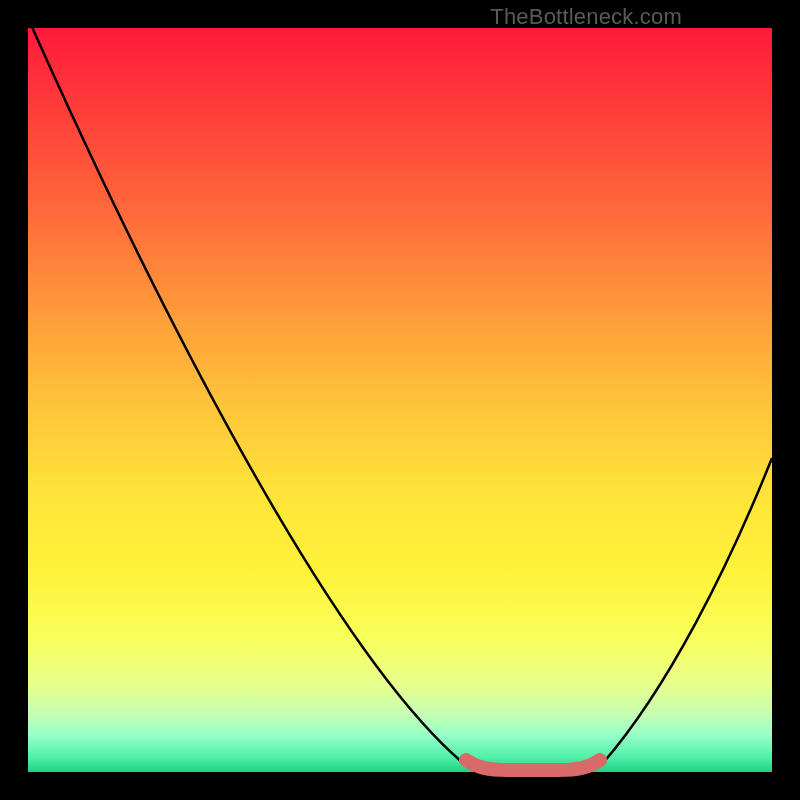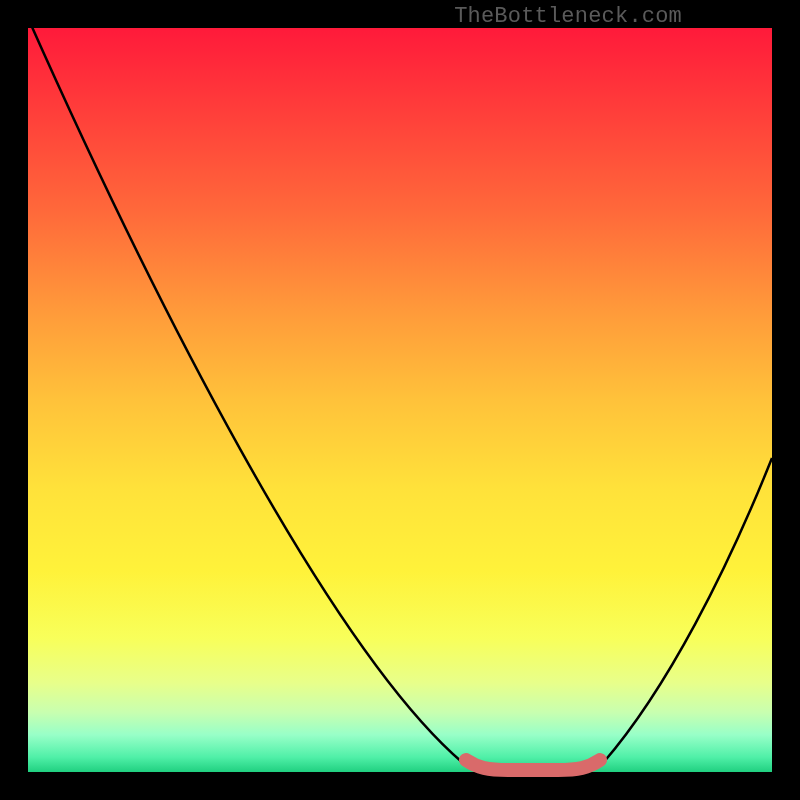--- a/index.html
+++ b/index.html
@@ -11,21 +11,20 @@
     overflow: hidden;
     font-family: Arial, Helvetica, sans-serif;
   }
   .frame {
     position: absolute;
     left: 0;
     top: 0;
     width: 692px;
     height: 800px;
     background: #000;
-    font-family: Liberation Mono, monospace;
   }
   .plot {
     position: absolute;
     left: 28px;
     top: 28px;
     width: 744px;
     height: 744px;
     background: linear-gradient(to bottom,
       #ff1a3a 0%,
       #ff3a3a 10%,

